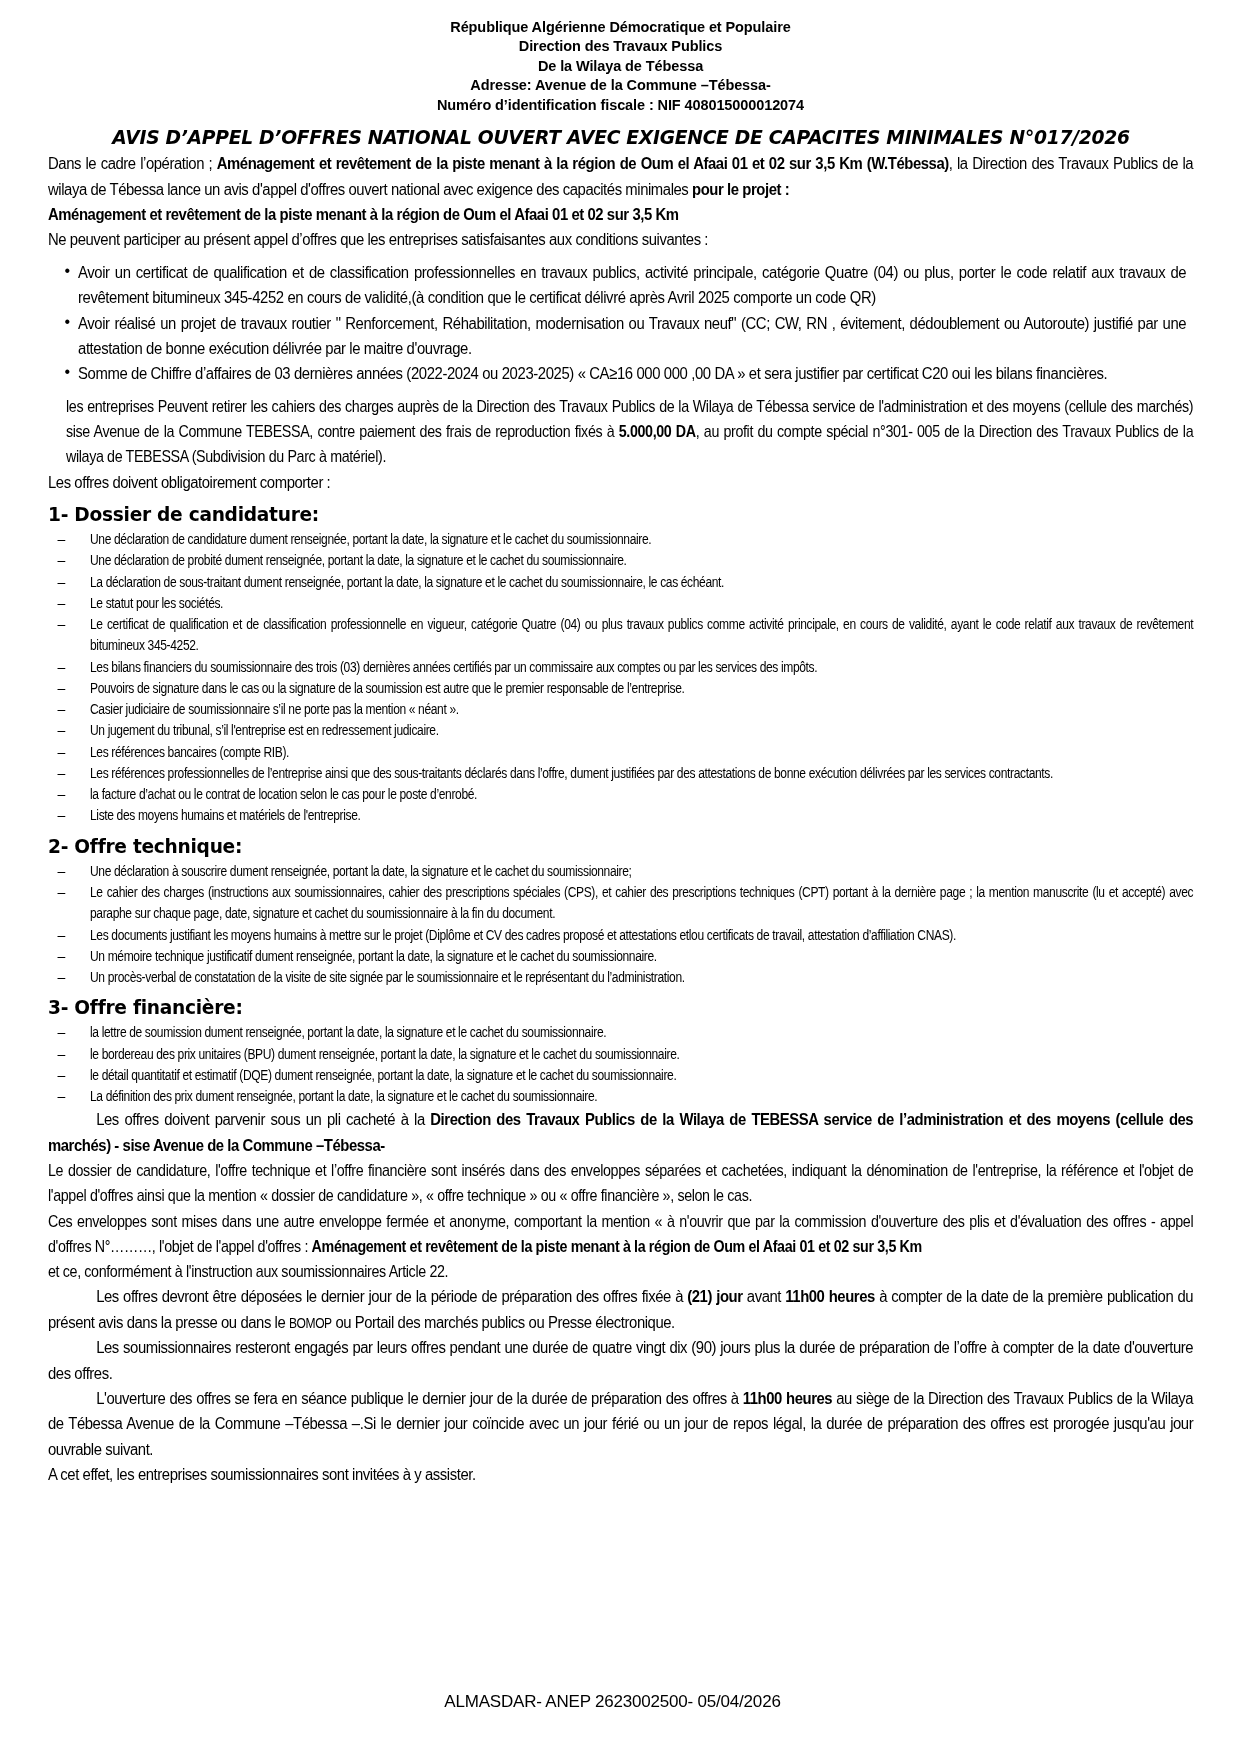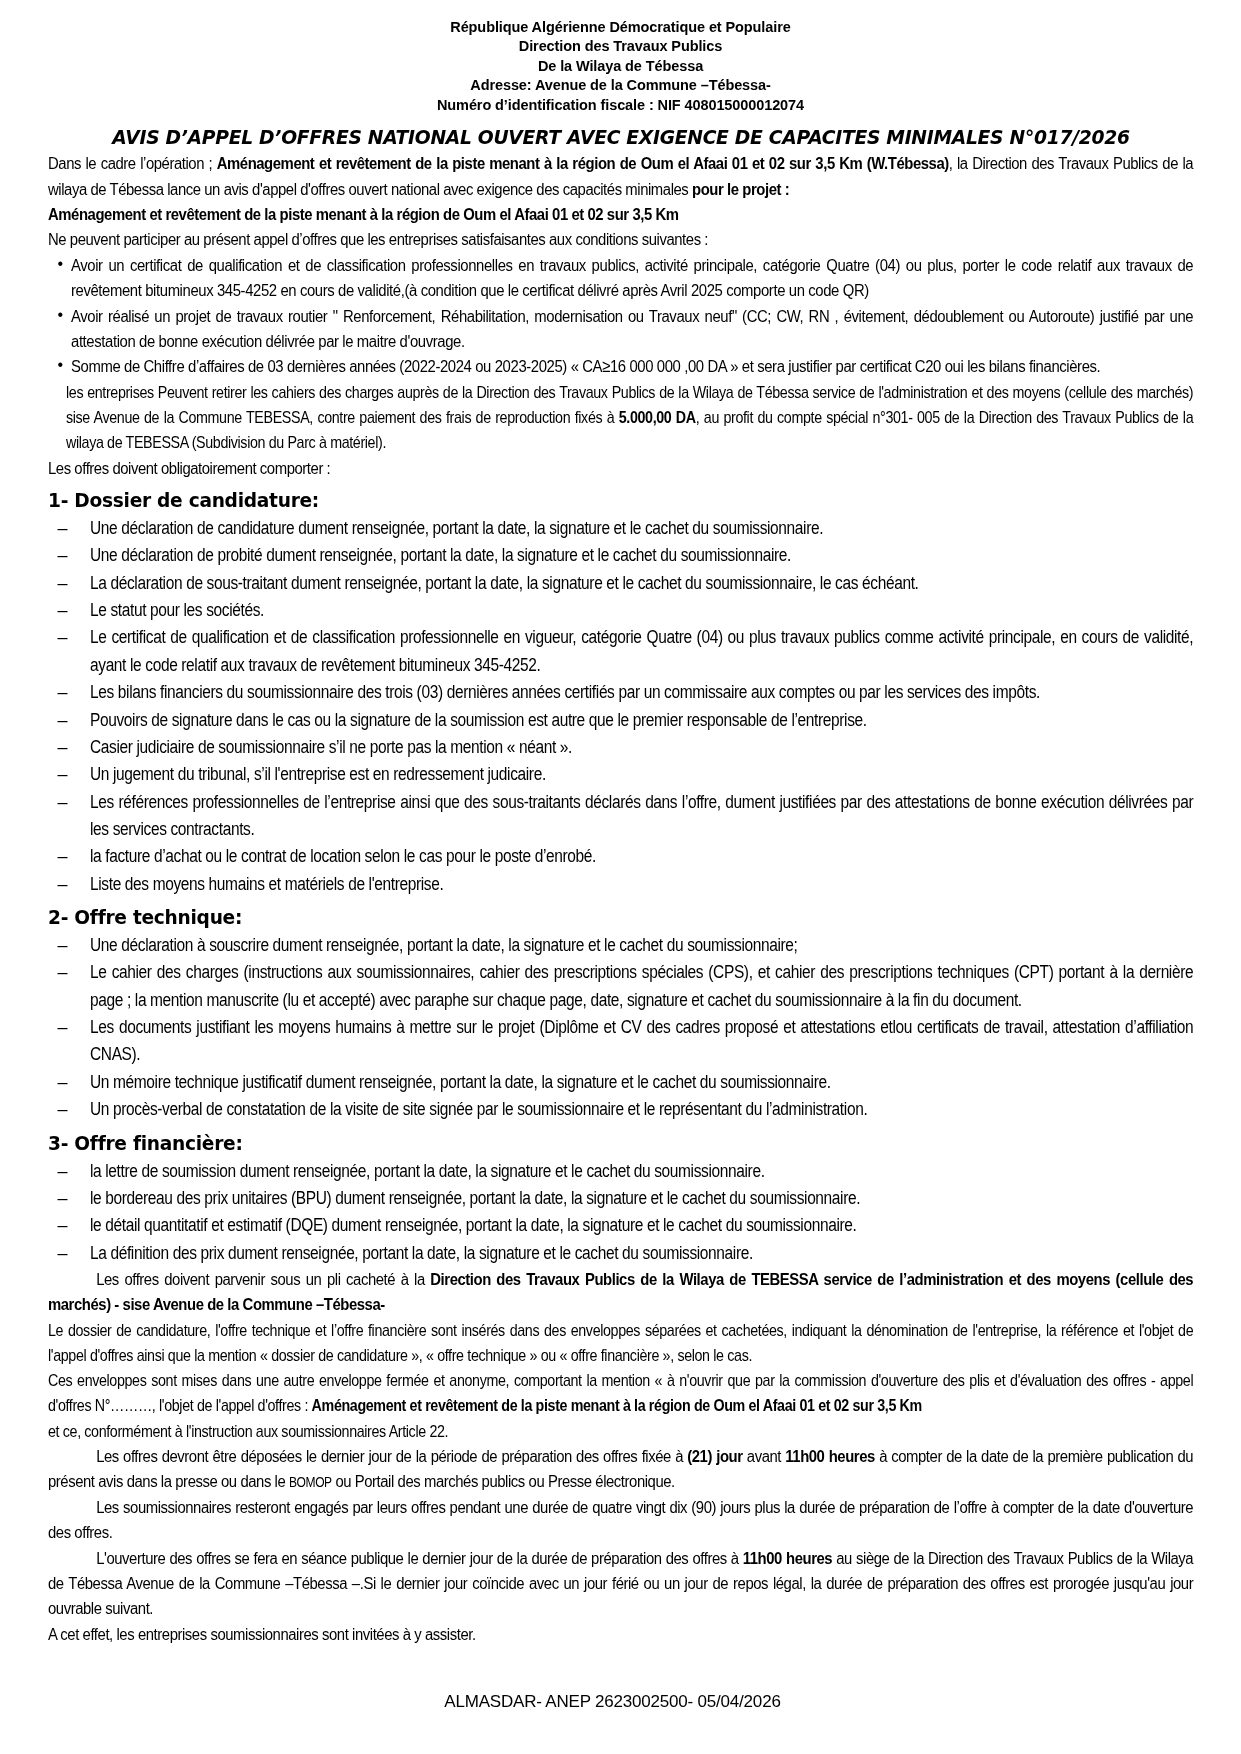--- a/index.html
+++ b/index.html
@@ -50,21 +50,21 @@
     text-align: justify;
     font-family: "Liberation Sans", sans-serif;
   }
   .sq { transform: scaleX(0.86); transform-origin: left top; width: 116.2%; display: block; }
 
   b, strong { font-weight: bold; }
 
   
   ul.conds {
     list-style: none;
-    margin: 0;
+    margin: 7px;
     padding: 0 0 0 10px;
   }
   ul.conds > li {
     position: relative;
     padding-left: 13px;
     margin: 0 0 0 0;
     text-align: justify;
     font-size: 17.3px;
     line-height: 1.47;
     letter-spacing: -0.45px;
@@ -101,21 +101,21 @@
   
   ul.dash {
     list-style: none;
     margin: 0;
     padding: 0 0 0 10px;
   }
   ul.dash > li {
     position: relative;
     padding-left: 32px;
     margin: 0;
-    font-size: 18px;
+    font-size: 14px;
     line-height: 1.52;
     letter-spacing: -0.42px;
     text-align: justify;
   }
   ul.dash > li::before {
     content: "\2013";
     position: absolute;
     left: 0px;
     top: 0px;
   }
@@ -204,20 +204,23 @@
     <li>
         <span class="sq">Pouvoirs de signature dans le cas ou la signature de la soumission est autre que le premier responsable de l’entreprise.</span>
       </li>
     <li>
         <span class="sq">Casier judiciaire de soumissionnaire s’il ne porte pas la mention « néant ».</span>
       </li>
     <li>
         <span class="sq">Un jugement du tribunal, s’il l'entreprise est en redressement judicaire.</span>
       </li>
     <li>
+        <span class="sq">Les références bancaires (compte RIB).</span>
+      </li>
+    <li>
         <span class="sq">Les références professionnelles de l’entreprise ainsi que des sous-traitants déclarés dans l’offre, dument justifiées par des attestations de bonne exécution délivrées par les services contractants.</span>
       </li>
     <li>
         <span class="sq">la facture d’achat ou le contrat de location selon le cas pour le poste d’enrobé.</span>
       </li>
     <li>
         <span class="sq">Liste des moyens humains et matériels de l'entreprise.</span>
       </li>
   </ul>
 

